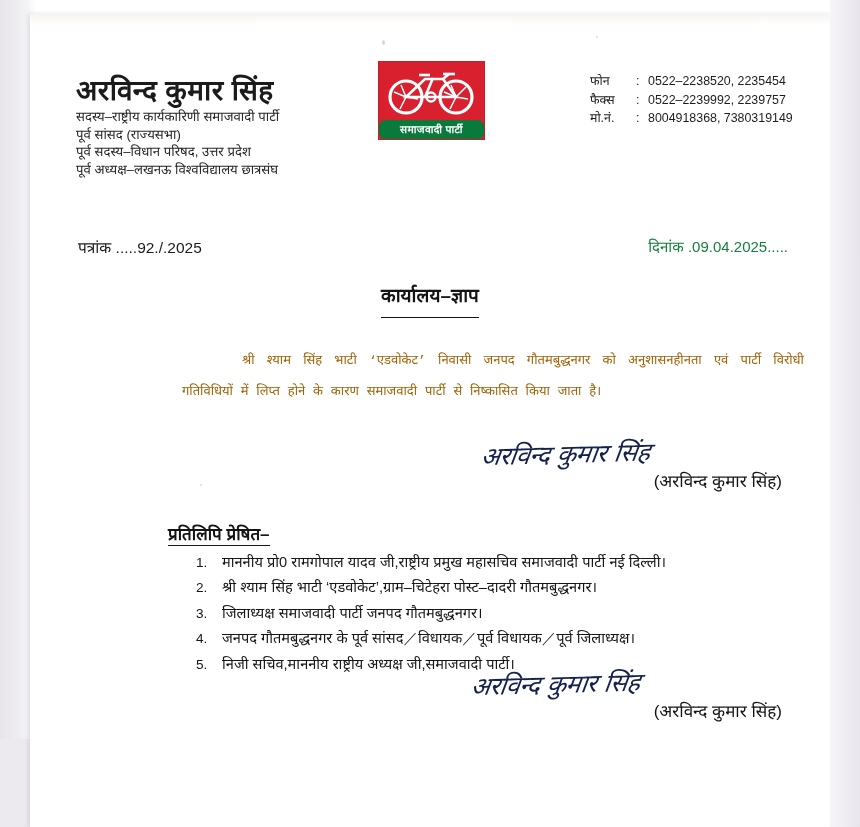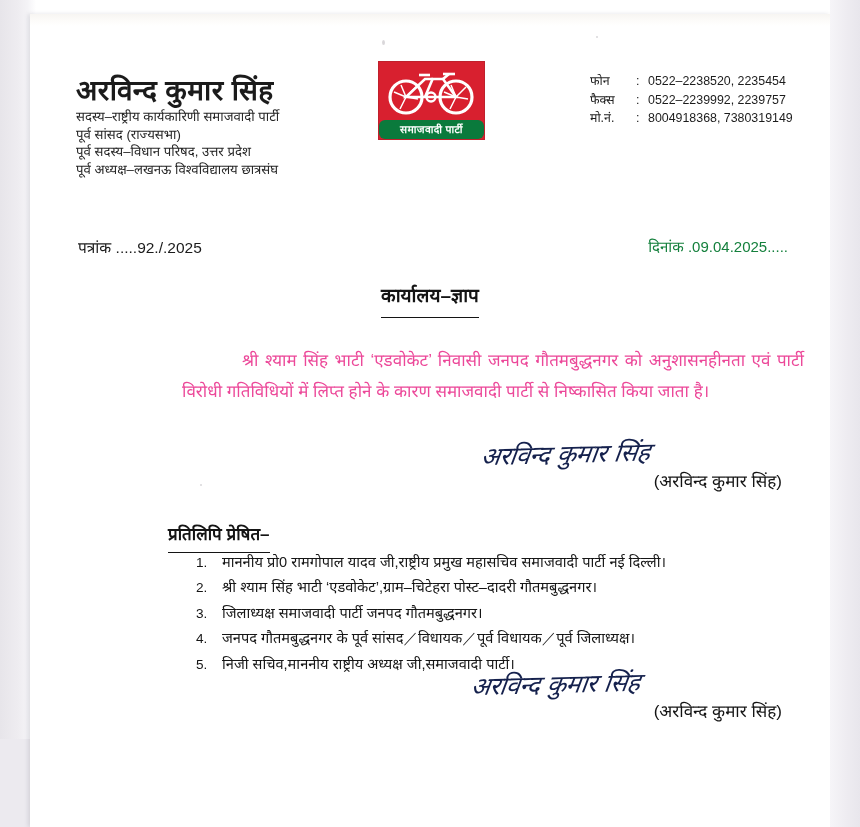--- a/index.html
+++ b/index.html
@@ -163,24 +163,25 @@
     border-bottom: 1.6px solid #141414;
     padding-bottom: 11px;
   }
 
   
   .body-text {
     position: absolute;
     left: 152px;
     top: 331px;
     width: 622px;
-    font-size: 17px;
+    font-size: 13px;
     line-height: 31px;
-    color: #ec4899;
+    color: #a16207;
     text-align: justify;
+    font-family: Liberation Mono, monospace;
   }
   .body-text .indent { display: inline-block; width: 60px; }
 
   
   .sig-block { position: absolute; }
   .sig-ink {
     font-family: "DejaVu Serif", serif;
     font-style: italic;
     font-size: 25px;
     color: #15214d;
@@ -200,21 +201,21 @@
   .copy-head {
     position: absolute;
     left: 138px;
     top: 508px;
     font-size: 17px;
     font-weight: bold;
     color: #141414;
   }
   .copy-head span {
     border-bottom: 1.5px solid #141414;
-    padding-bottom: 8px;
+    padding-bottom: 1px;
     margin-top: 33px;
   }
   .copy-list {
     position: absolute;
     left: 166px;
     top: 536px;
     width: 610px;
     font-size: 14.6px;
     line-height: 24.4px;
     color: #151515;

